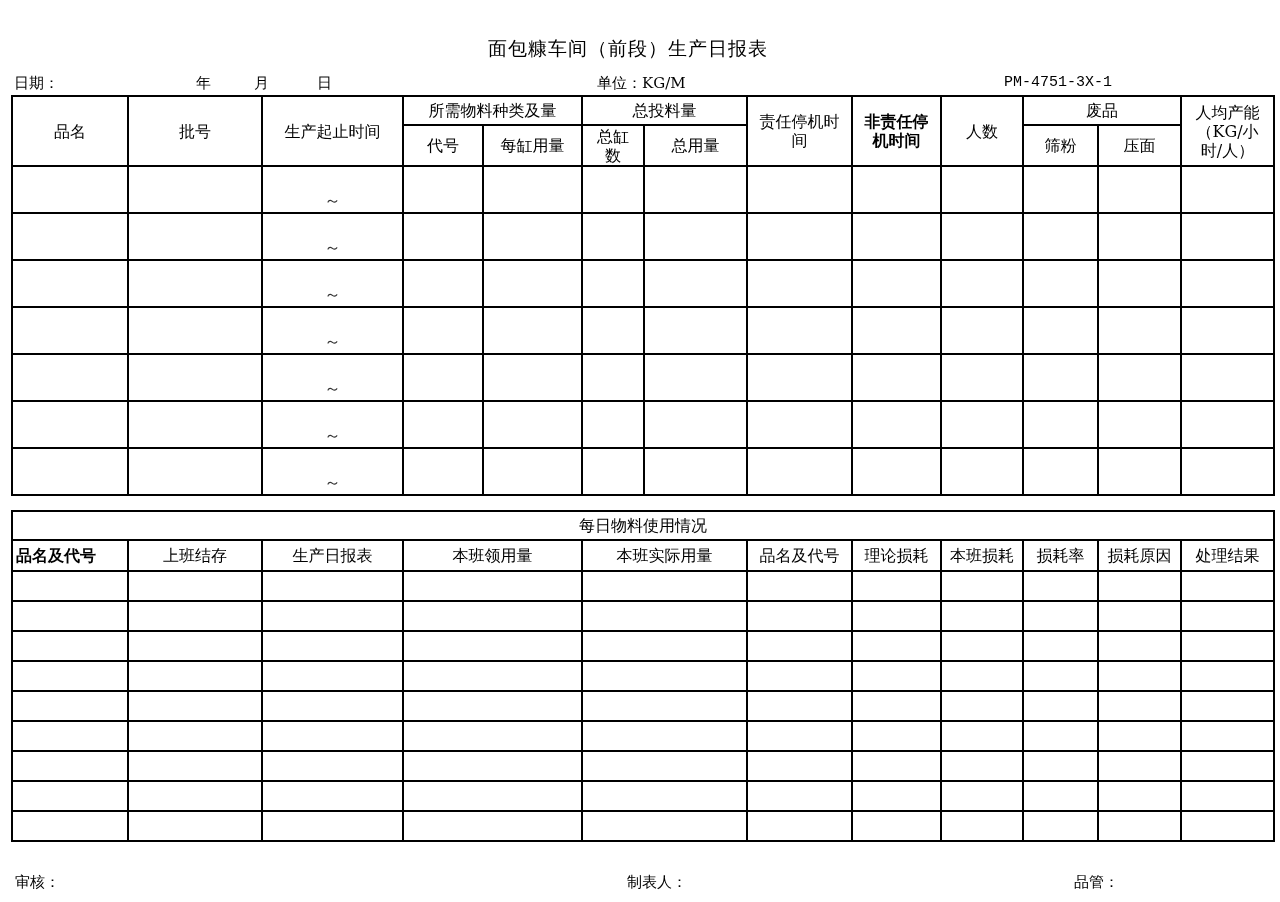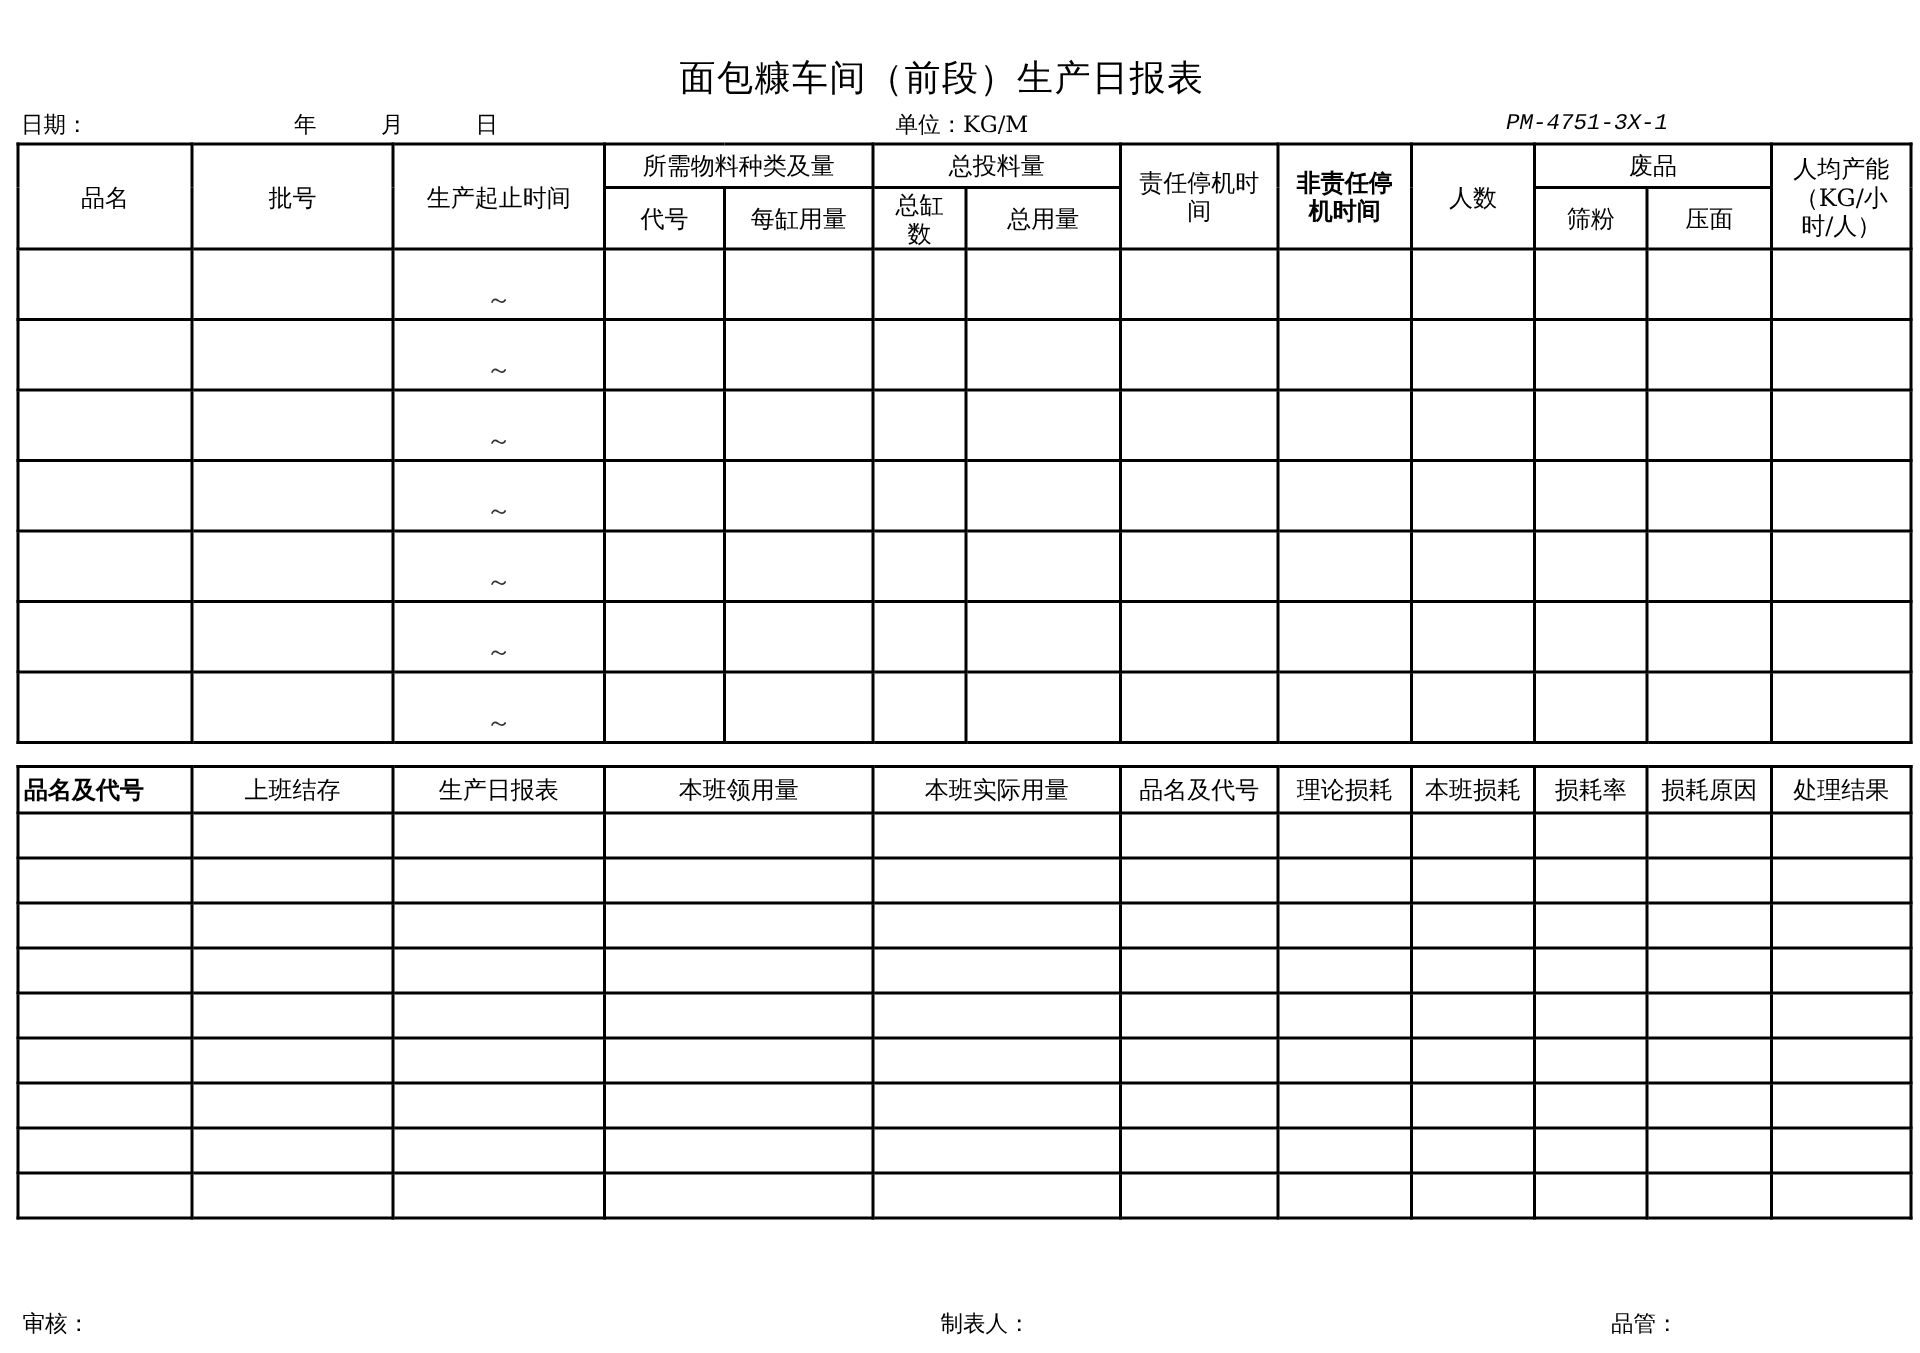--- a/index.html
+++ b/index.html
@@ -1,21 +1,21 @@
 <!DOCTYPE html>
 <html><head>
 <meta charset="utf-8">
 <style>
   html, body { margin:0; padding:0; background:#ffffff; }
   body { width:1280px; height:902px; position:relative; overflow:hidden;
          font-family:"DejaVu Serif","Liberation Serif",serif; color:#000; }
   .title { position:absolute; left:0; width:1256px; top:36px; text-align:center;
-           font-size:24px; letter-spacing:1px; }
+           font-size:19px; letter-spacing:1px; }
   .meta { position:absolute; top:74px; font-size:15px; white-space:nowrap; }
-  .mono { font-family:"Liberation Mono","DejaVu Sans Mono",monospace;font-style:italic; }
+  .mono { font-family:"Liberation Mono","DejaVu Sans Mono",monospace; }
   table.grid { position:absolute; left:11px; border-collapse:collapse; table-layout:fixed; }
   table.grid td { border:2px solid #000; padding:0; text-align:center; vertical-align:middle;
                   font-size:16px; line-height:19px; overflow:hidden; }
   #top-table { top:95px; }
   #bottom-table { top:510px; }
   .hdr1 td { height:27px; }
   .hdr2 td { height:39px; }
   .datarow td { height:45px; }
   .tilde { display:block; text-align:center; padding-top:22px; font-size:17px; color:#333; }
   .sect td { height:27px; }
@@ -203,20 +203,23 @@
     <col style="width:179px">
       <col style="width:165px">
     <col style="width:105px">
       <col style="width:89px">
       <col style="width:82px">
     <col style="width:75px">
       <col style="width:83px">
       <col style="width:93px">
   </colgroup>
   <tbody>
+      <tr class="sect">
+    <td colspan="11">每日物料使用情况</td>
+  </tr>
   <tr class="colhdr">
     <td style="text-align:left;padding-left:3px;font-weight:bold;">品名及代号</td>
     <td>上班结存</td>
     <td>生产日报表</td>
     <td>本班领用量</td>
     <td>本班实际用量</td>
     <td>品名及代号</td>
     <td>理论损耗</td>
     <td>本班损耗</td>
     <td>损耗率</td>

